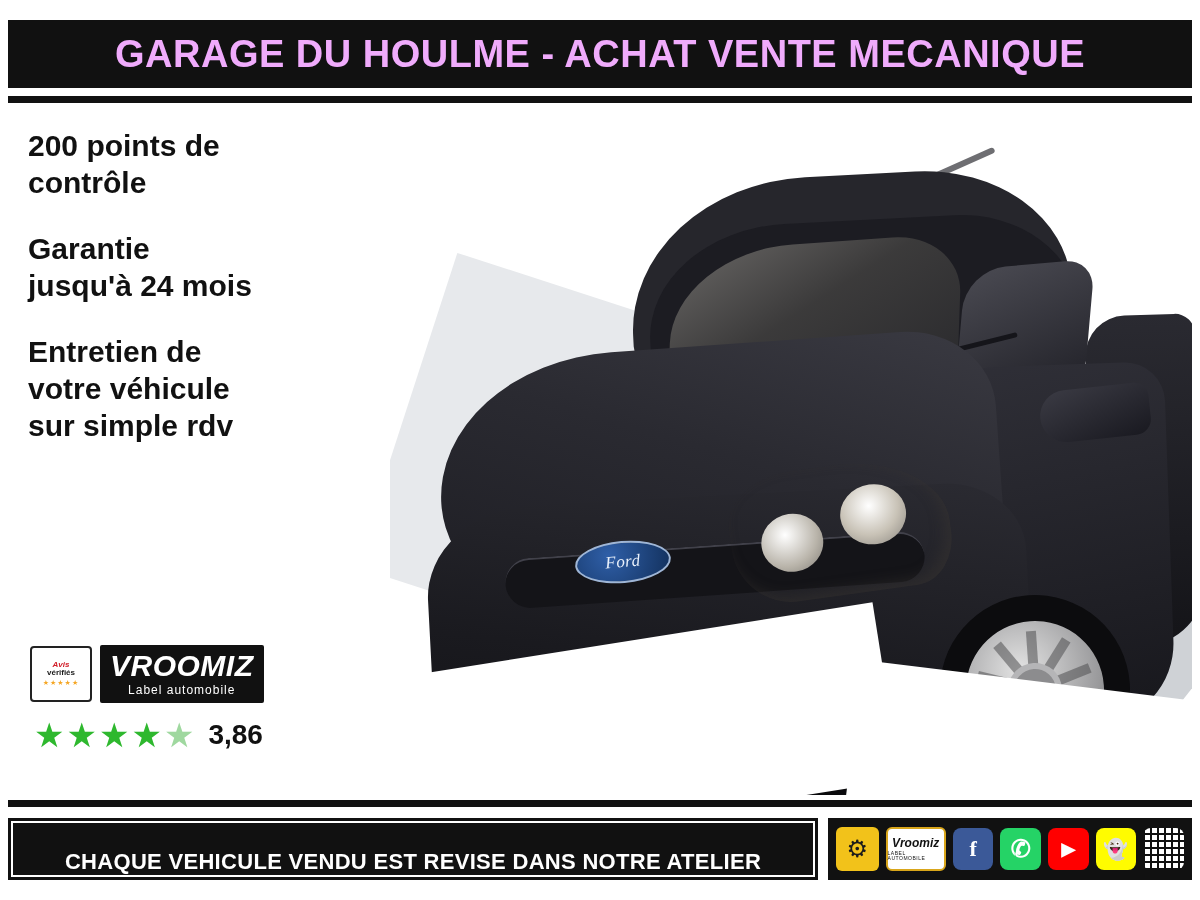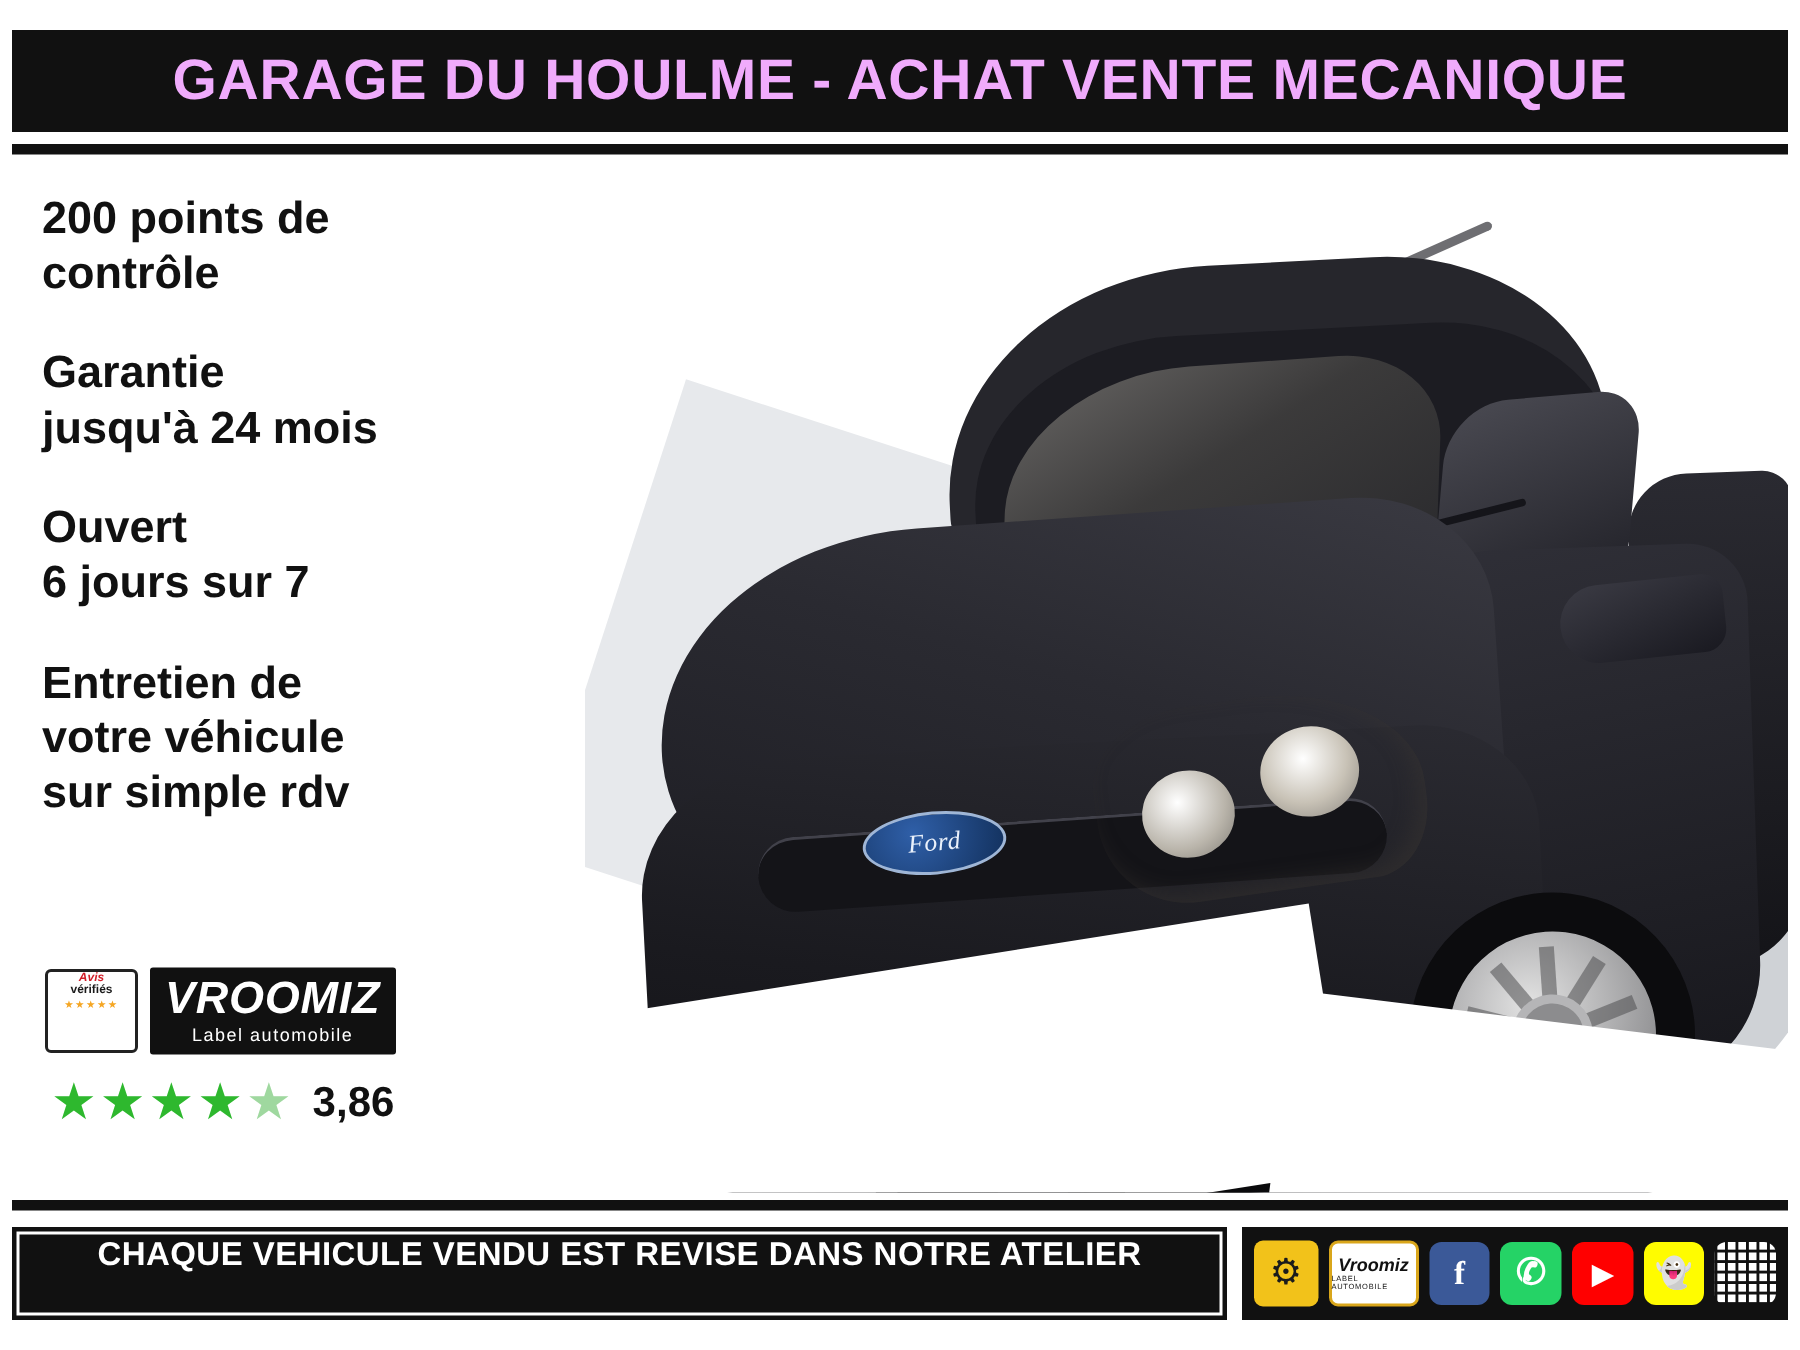--- a/index.html
+++ b/index.html
@@ -78,21 +78,21 @@
   }
   .avis-badge {
     width: 62px;
     height: 56px;
     border: 2px solid #222;
     border-radius: 4px;
     background: #ffffff;
     display: flex;
     flex-direction: column;
     align-items: center;
-    justify-content: flex-start;
+    justify-content: center;
     box-sizing: border-box;
     margin-right: 8px;
   }
   .avis-badge .av-top {
     font-size: 8px;
     color: #d21f2a;
     font-style: italic;
     font-weight: bold;
     line-height: 1;
   }
@@ -585,21 +585,21 @@
     align-items: center;
     justify-content: center;
     box-sizing: border-box;
     padding: 3px;
   }
   .bottom-banner .inner {
     border: 2px solid #ffffff;
     width: 100%;
     height: 100%;
     display: flex;
-    align-items: flex-start;
+    align-items: flex-end;
     justify-content: center;
     box-sizing: border-box;
   }
   .bottom-banner .txt {
     color: #ffffff;
     font-size: 22px;
     font-weight: bold;
     letter-spacing: 0.3px;
     white-space: nowrap;
   }
@@ -688,22 +688,20 @@
   <div class="top-banner">
     <div class="title">GARAGE DU HOULME - ACHAT VENTE MECANIQUE</div>
   </div>
   <div class="top-rule"></div>
 
   <div class="info-col">
     <div class="info-item">200 points de
 contrôle</div>
     <div class="info-item">Garantie
 jusqu'à 24 mois</div>
-    <div class="info-item">Ouvert
-6 jours sur 7</div>
     <div class="info-item">Entretien de
 votre véhicule
 sur simple rdv</div>
   </div>
 
   <div class="badge-row">
     <div class="avis-badge">
       <div class="av-top">Avis</div>
       <div class="av-bot">vérifiés</div>
       <div class="av-stars">★★★★★</div>

